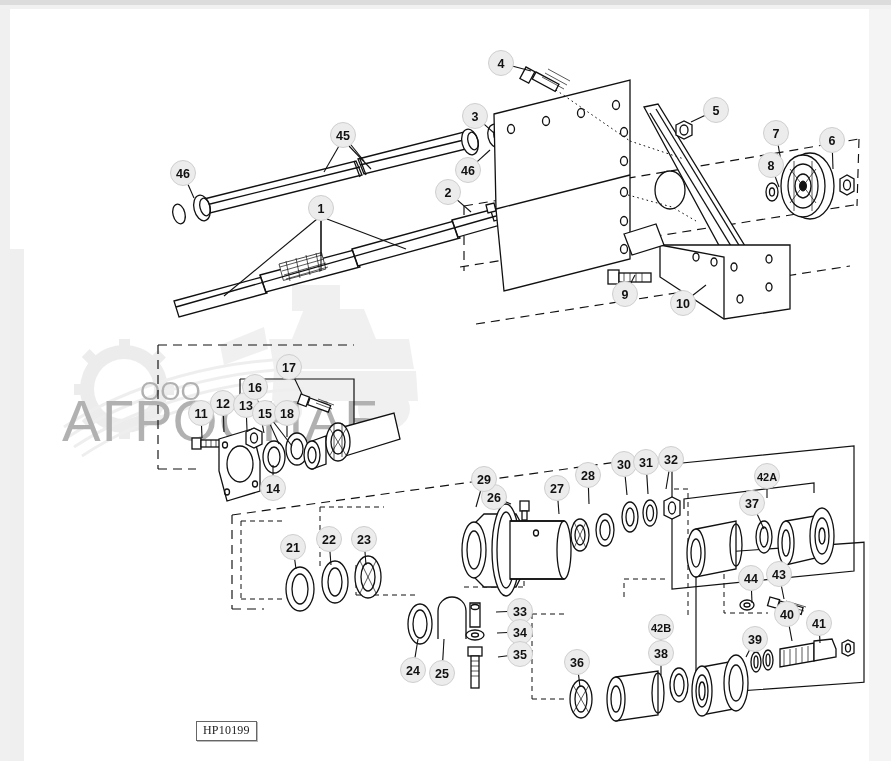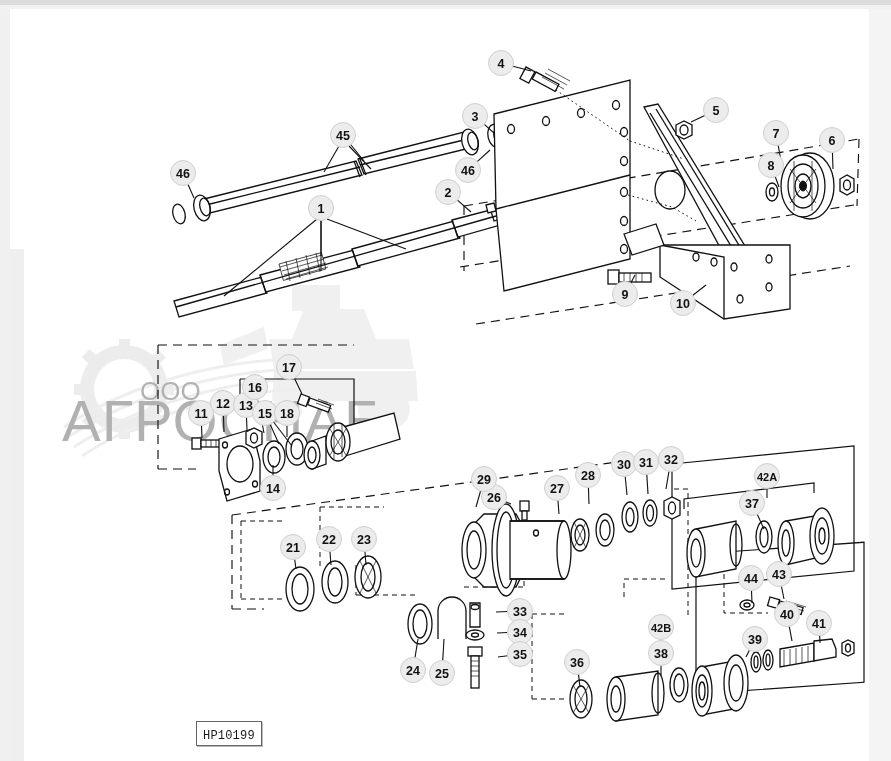--- a/index.html
+++ b/index.html
@@ -17,22 +17,22 @@
   #right-strip{position:absolute;left:869px;top:9px;width:22px;height:752px;background:#f4f4f4;}
 
   
   #canvas{position:absolute;left:24px;top:9px;width:845px;height:752px;background:#ffffff;}
   #svg-root{position:absolute;left:0;top:0;}
 
   
   #diagram-id{
     position:absolute;left:172px;top:712px;
     border:1px solid #666;background:#fff;
-    padding:7px 6px 2px 6px;
-    font-family:Liberation Mono, monospace;
+    padding:1px 6px 2px 6px;
+    font-family:Liberation Serif, serif;
     font-size:12px;color:#1a1a1a;letter-spacing:.2px;
     box-shadow:1px 1px 0 #bbb;
   }
 
   
   .callout-circle{fill:#ececec;stroke:#cfcfcf;stroke-width:1;}
   .callout-text{
     font-family:"Liberation Sans", sans-serif;
     font-weight:700;font-size:12.5px;fill:#111111;
     text-anchor:middle;dominant-baseline:central;

